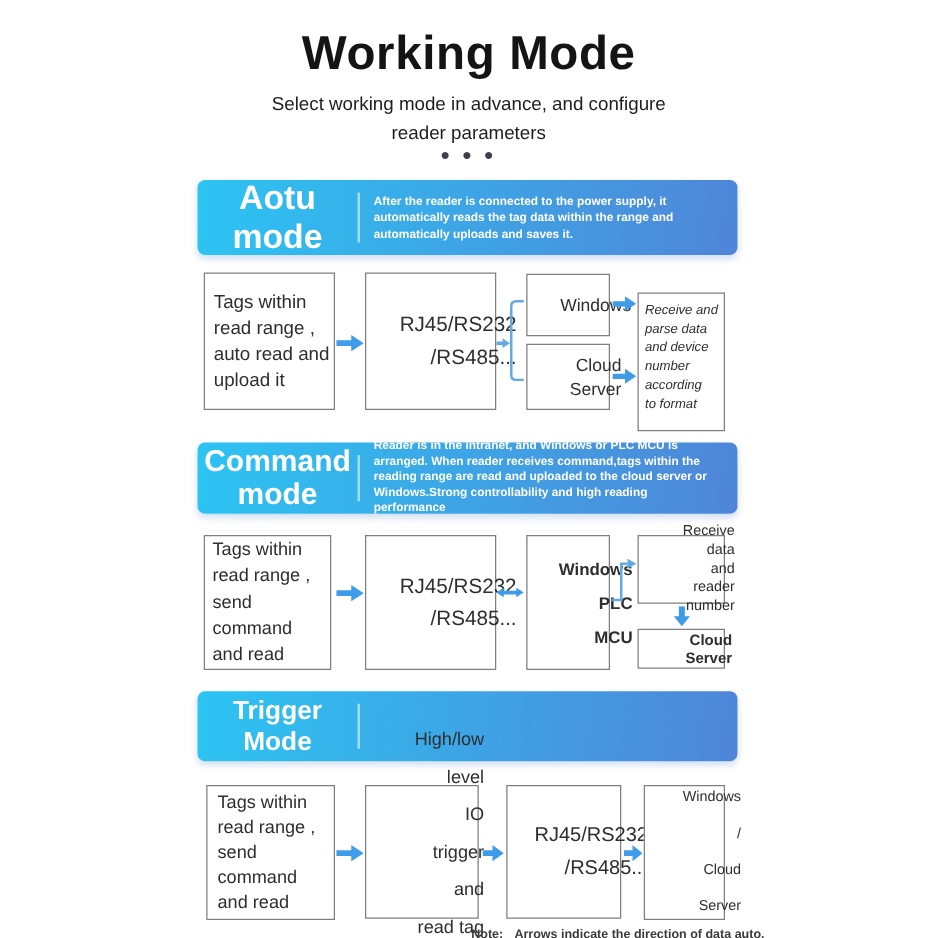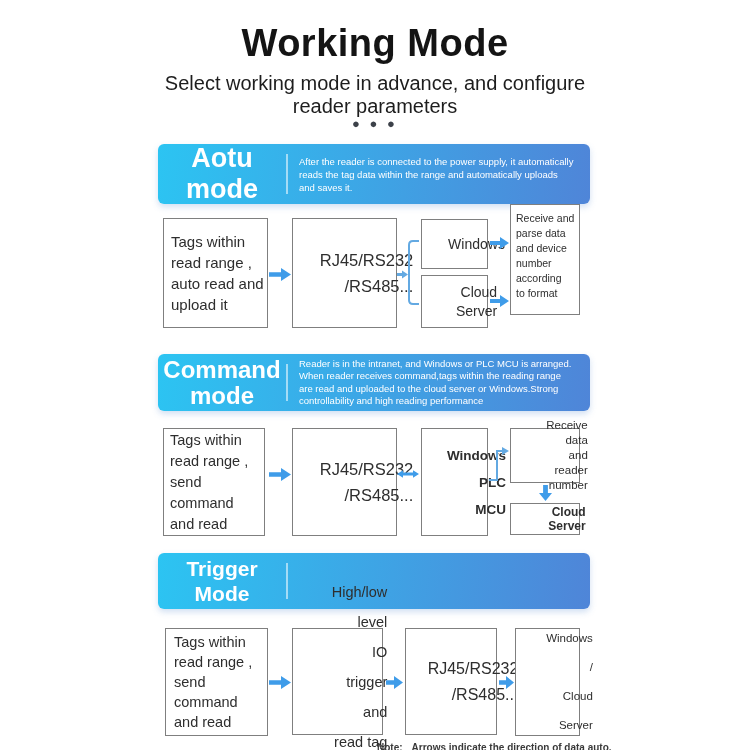--- a/index.html
+++ b/index.html
@@ -3,55 +3,55 @@
 <meta charset="utf-8">
 <style>
   html,body{margin:0;padding:0;background:#fff;}
   #canvas{position:relative;width:750px;height:750px;background:#ffffff;overflow:hidden;
           font-family:"Liberation Sans",sans-serif;margin:16px auto;}
 
   
   .hdr-title{position:absolute;top:6px;left:0;width:750px;text-align:center;
              font-size:38px;font-weight:bold;color:#141414;letter-spacing:0.5px;}
   .hdr-sub{position:absolute;top:56px;left:0;width:750px;text-align:center;
-           font-size:20px;line-height:23px;color:#1d1d1d;white-space:pre-line;}
+           font-size:15px;line-height:23px;color:#1d1d1d;white-space:pre-line;}
   .hdr-dots{position:absolute;top:100px;left:0;width:750px;text-align:center;
             font-size:13px;color:#3c4149;letter-spacing:3px;}
 
   
   .banner{position:absolute;left:158px;width:432px;border-radius:6px;
           background:linear-gradient(97deg,#2cc4f2 0%,#37acе9 40%,#4f85d8 100%);
           background:linear-gradient(97deg,#2cc4f2 0%,#4f85d8 100%);
           display:flex;align-items:center;box-shadow:0 3px 6px rgba(90,140,210,.28);}
   .banner .btitle{width:128px;flex:none;text-align:center;color:#fff;font-weight:bold;
                   white-space:pre-line;}
   .banner .bdiv{width:2px;align-self:stretch;margin:10px 0;background:rgba(255,255,255,.55);flex:none;}
-  .banner .bdesc{flex:1;color:#fff;padding:6px 14px 6px 11px;white-space:pre-line;}
+  .banner .bdesc{flex:1;color:#fff;padding:6px 14px 6px 11px;white-space:pre-line;font-weight:bold;}
   .b1{top:128px;height:60px;}
   .b1 .btitle{font-size:27px;}
   .b1 .bdesc{font-size:9.5px;line-height:13px;}
   .b2{top:338px;height:57px;}
   .b2 .btitle{font-size:24px;line-height:26px;}
   .b2 .bdesc{font-size:9.5px;line-height:12.5px;}
   .b3{top:537px;height:56px;}
   .b3 .btitle{font-size:21px;line-height:25px;}
   .b3 .bdesc{font-size:9.5px;line-height:13px;}
 
   
   .fbox{position:absolute;box-sizing:border-box;border:1px solid #7f7f7f;background:#fff;
         color:#2e2e2e;display:flex;align-items:center;justify-content:center;
         text-align:right;white-space:pre-line;padding-left:44px;}
   .la{justify-content:flex-start;text-align:left;}
 
   .a1{left:163px;top:202px;width:105px;height:110px;font-size:15px;line-height:21px;padding-left:7px;}
   .a2{left:292px;top:202px;width:105px;height:110px;font-size:16.5px;line-height:26px;}
   .a3{left:421px;top:203px;width:67px;height:50px;font-size:14px;}
   .a4{left:421px;top:259px;width:67px;height:53px;font-size:14px;line-height:19px;}
-  .a5{left:510px;top:188px;width:70px;height:111px;font-size:10.5px;line-height:15px;
-      align-items:flex-start;justify-content:flex-start;text-align:left;padding:6px 2px 0 5px;}
+  .a5{left:510px;top:218px;width:70px;height:111px;font-size:10.5px;line-height:15px;
+      align-items:flex-start;justify-content:flex-start;text-align:left;padding:6px 2px 0 5px;font-style:italic;}
 
   .c1{left:163px;top:412px;width:102px;height:108px;font-size:14.5px;line-height:21px;padding-left:6px;}
   .c2{left:292px;top:412px;width:105px;height:108px;font-size:16.5px;line-height:26px;}
   .c3{left:421px;top:412px;width:67px;height:108px;font-size:13.5px;line-height:27px;font-weight:bold;}
   .c4{left:510px;top:412px;width:70px;height:55px;font-size:11.5px;line-height:15px;}
   .c5{left:510px;top:487px;width:70px;height:32px;font-size:12px;font-weight:bold;}
 
   .t1{left:165px;top:612px;width:103px;height:108px;font-size:14.5px;line-height:20px;padding-left:8px;}
   .t2{left:292px;top:612px;width:91px;height:107px;font-size:14.5px;line-height:30px;}
   .t3{left:405px;top:612px;width:92px;height:107px;font-size:16px;line-height:26px;}

